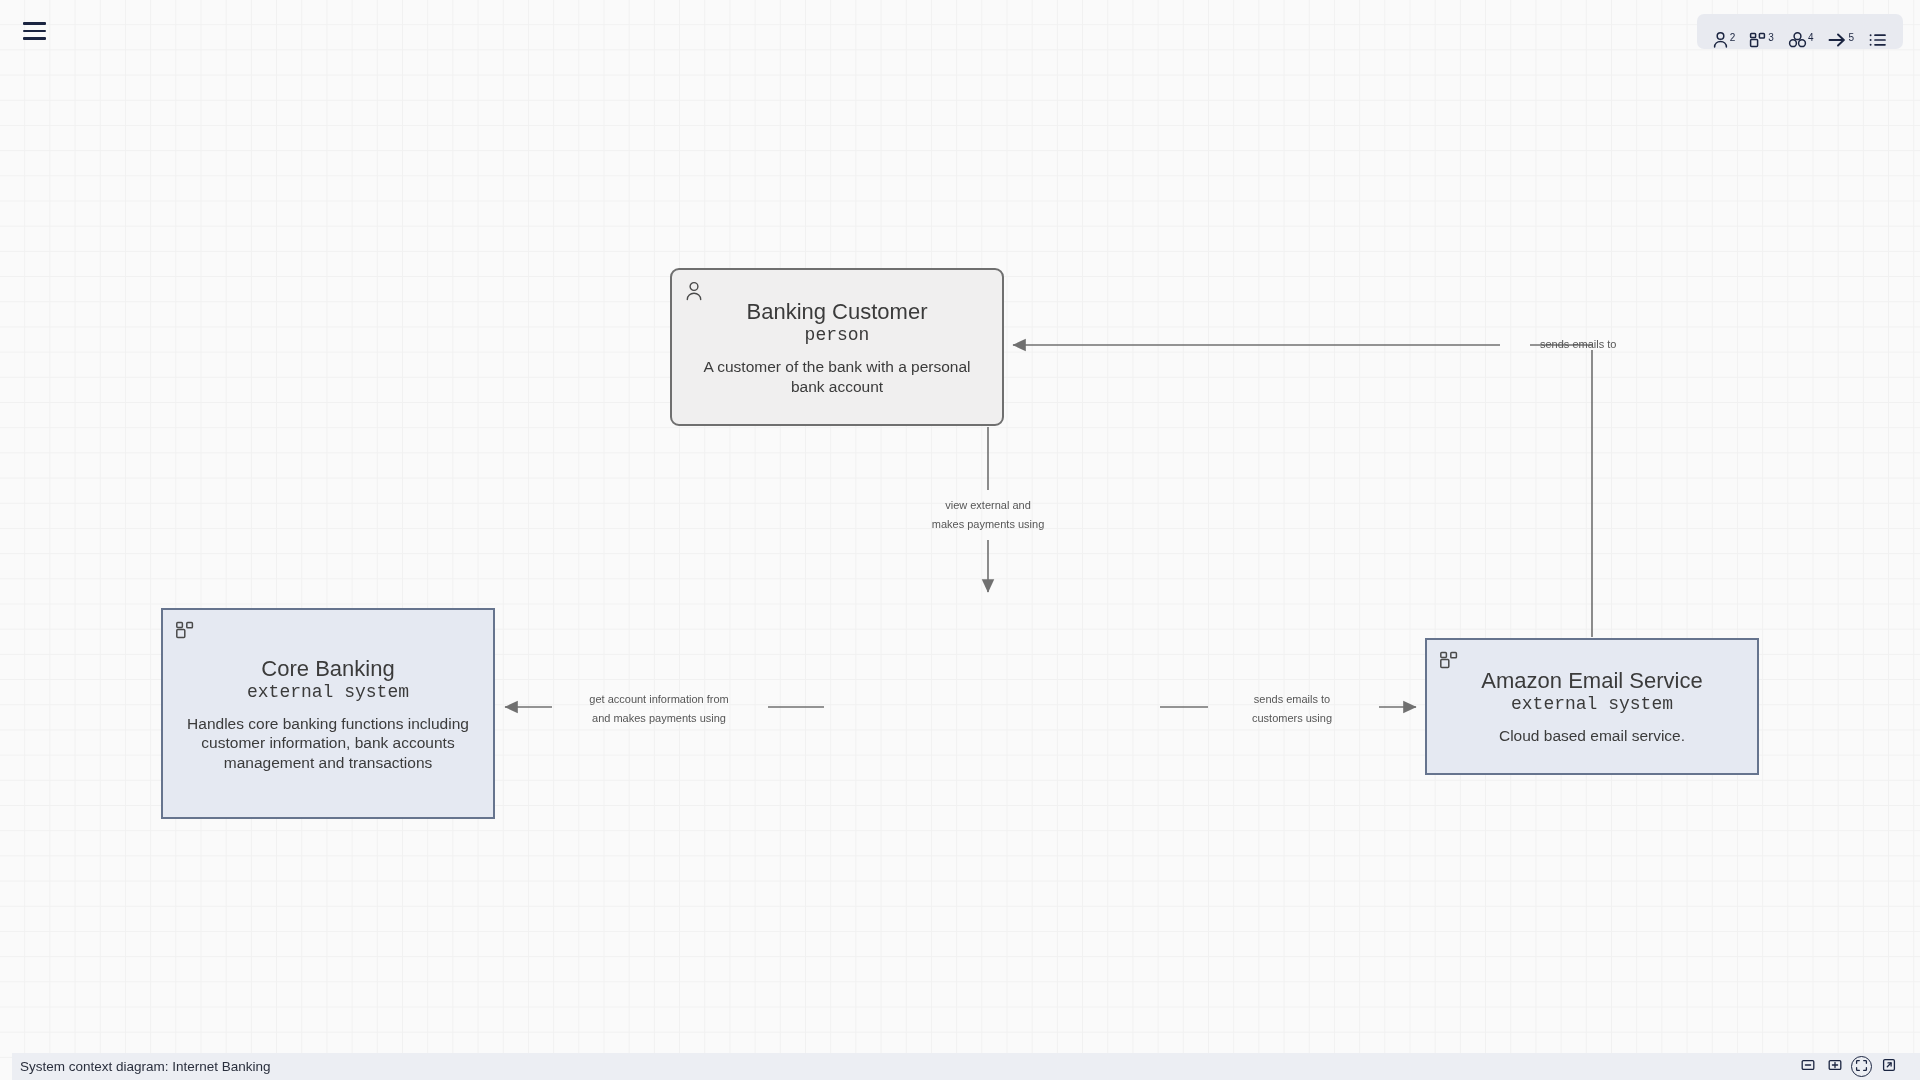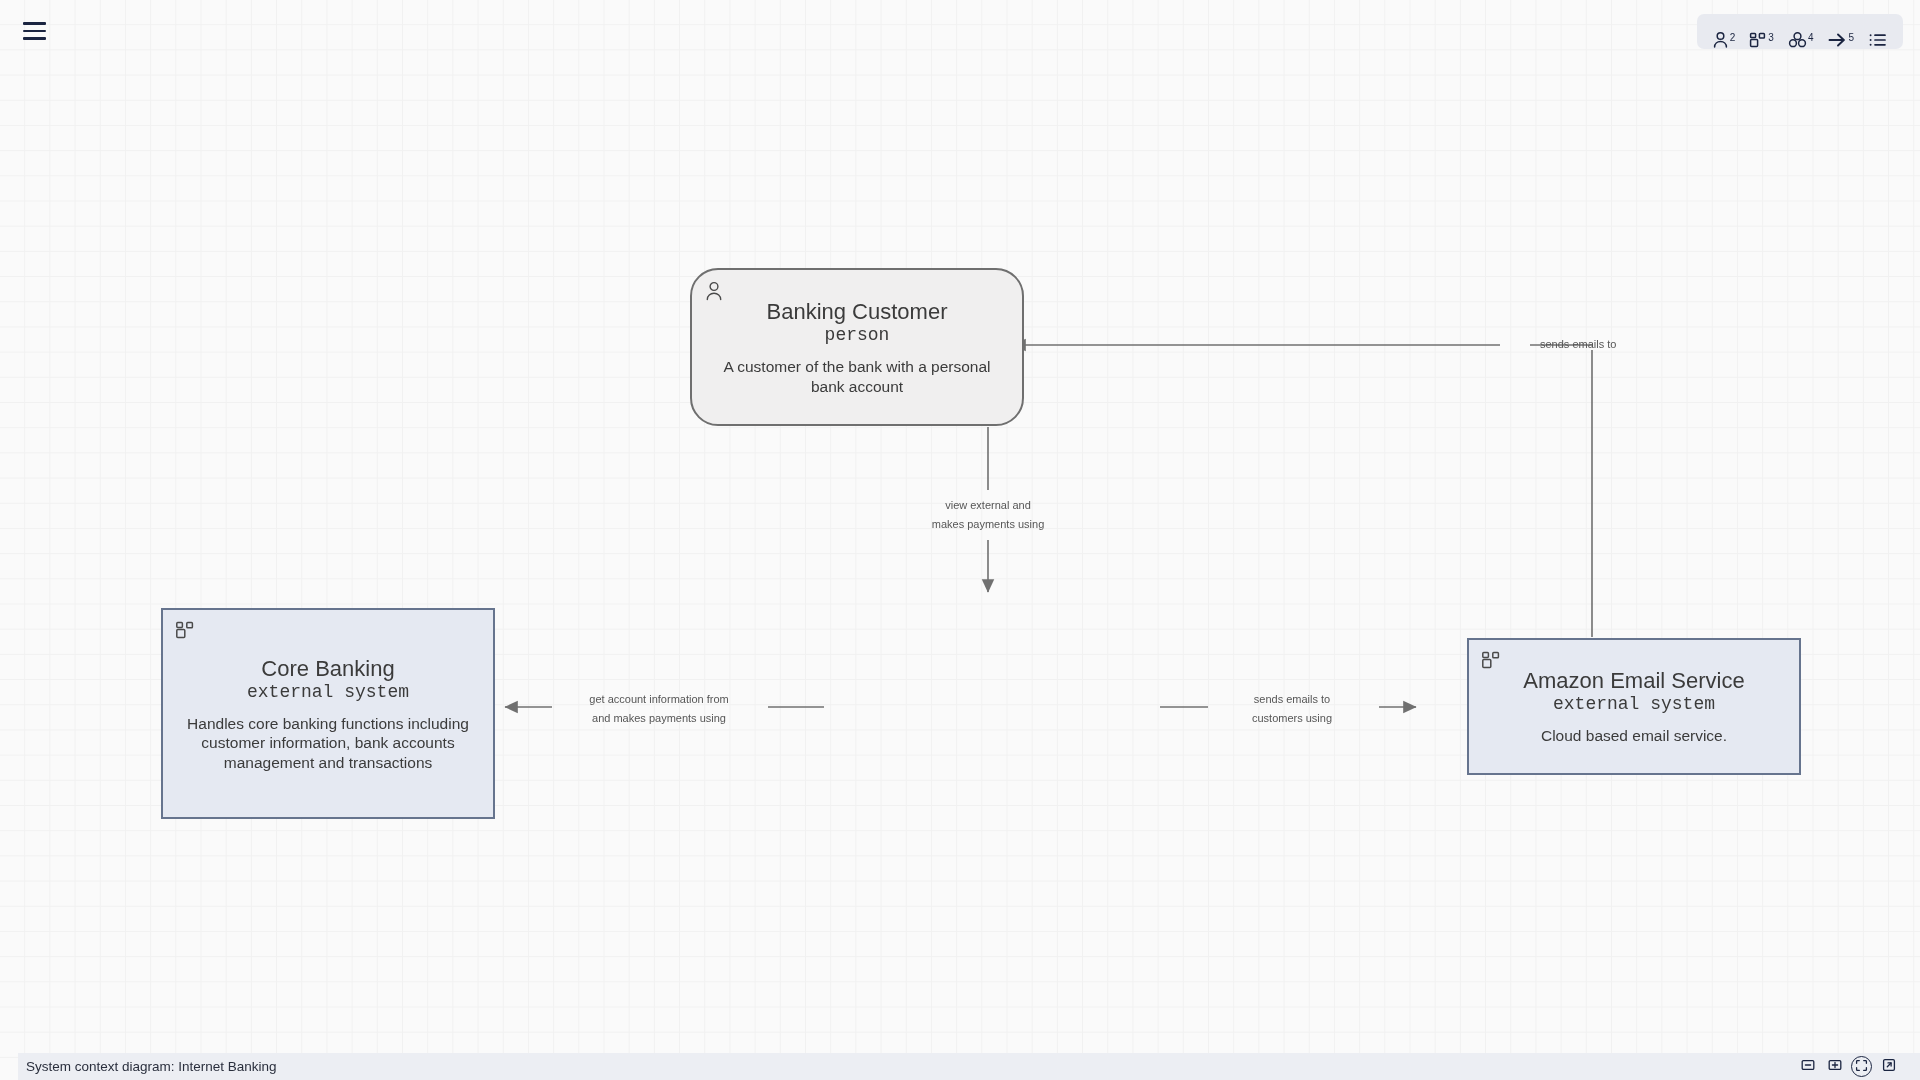--- a/index.html
+++ b/index.html
@@ -135,23 +135,22 @@
     font-size: 15.5px;
     line-height: 19.4px;
     margin-top: 13px;
     font-family: "Liberation Sans", sans-serif;
   }
 
   
   .node.person {
     background: #f0efef;
     border: 2px solid #6f6f6f;
-    border-radius: 28px;
+    border-radius: 9px;
     color: #3b3b3b;
-    margin-left: 20px;
   }
   .node.person .node-icon { color: #4a4a4a; }
 
   
   .node.software {
     background: #86b5f6;
     border: 2px solid #2d50c8;
     color: #14213f;
   }
   .node.software .node-icon { color: #14213f; }
@@ -160,21 +159,21 @@
   .node.external {
     background: #e5e9f2;
     border: 2px solid #66748e;
     color: #3b3b3b;
   }
   .node.external .node-icon { color: #4a4a4a; }
 
   
   .statusbar {
     position: absolute;
-    left: 18px;
+    left: 12px;
     right: 0;
     bottom: 0;
     height: 27px;
     background: #eceef3;
     display: flex;
     align-items: center;
     justify-content: space-between;
     padding: 0 21px 0 8px;
   }
   .status-text {
@@ -336,21 +335,21 @@
       </span>
       <div class="node-name">Core Banking</div>
       <div class="node-type">external system</div>
       <div class="node-desc">Handles core banking functions
 including customer information,
 bank accounts management
 and transactions</div>
     </div>
 
 
-    <div class="node external" style="left:1467px; top:638px; width:334px; height:137px;">
+    <div class="node external" style="left:1425px; top:638px; width:334px; height:137px;">
       <span class="node-icon">
         <svg width="20" height="20" viewBox="0 0 20 20" fill="none" stroke="currentColor" stroke-width="1.5" stroke-linejoin="round">
           <rect x="1.8" y="9.4" width="8" height="8" rx="1"></rect>
           <rect x="1.8" y="2.6" width="5.6" height="4.8" rx="0.9"></rect>
           <rect x="11.8" y="2.6" width="5.6" height="5.2" rx="0.9"></rect>
         </svg>
       </span>
       <div class="node-name">Amazon Email Service</div>
       <div class="node-type">external system</div>
       <div class="node-desc">Cloud based email service.</div>

